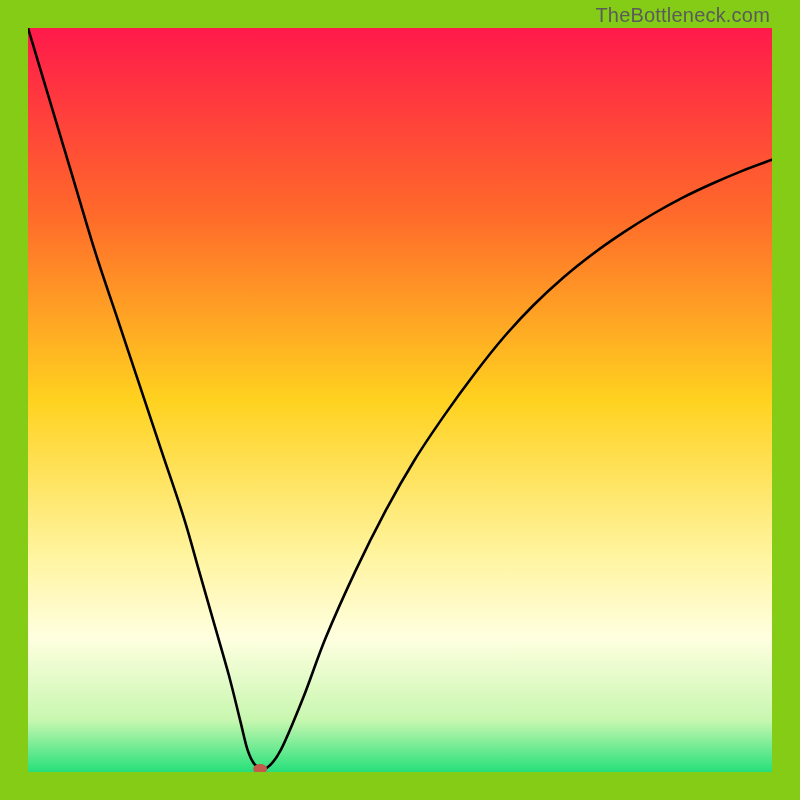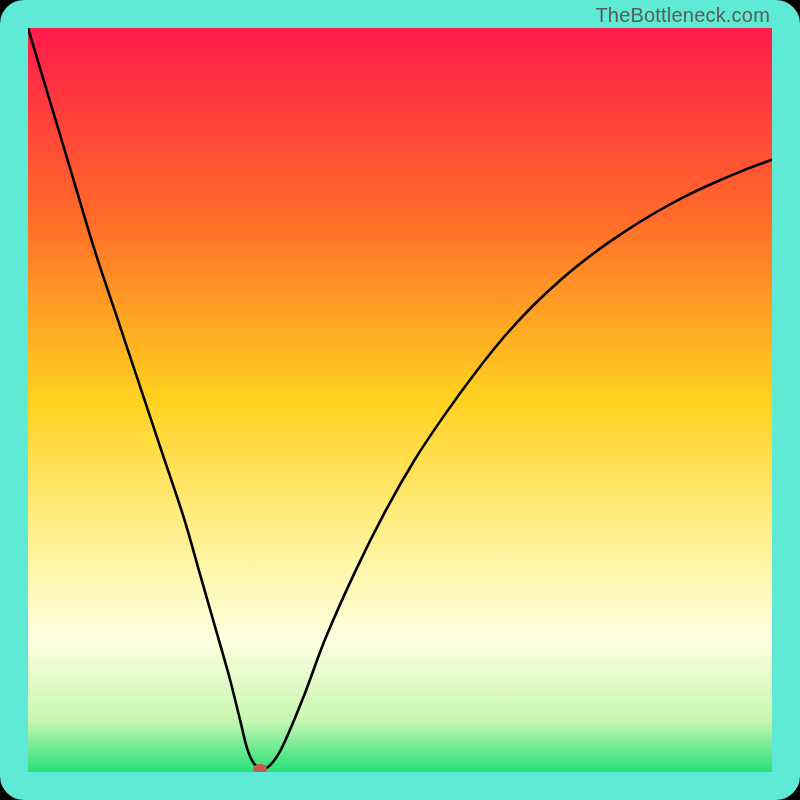--- a/index.html
+++ b/index.html
@@ -1,22 +1,21 @@
 <!DOCTYPE html>
 <html><head>
 <meta charset="utf-8">
 <style>
   * { margin: 0; padding: 0; box-sizing: border-box; }
   html, body { width: 800px; height: 800px; background: #000; overflow: hidden; }
   .frame {
     position: absolute;
     top: 0; left: 0;
     width: 800px; height: 800px;
-    background: #5eead4;
-    border-radius: 24px;
+    background: #84cc16;
   }
   .plot-area {
     position: absolute;
     top: 28px;
     left: 28px;
     width: 744px;
     height: 744px;
   }
   .watermark {
     position: absolute;

